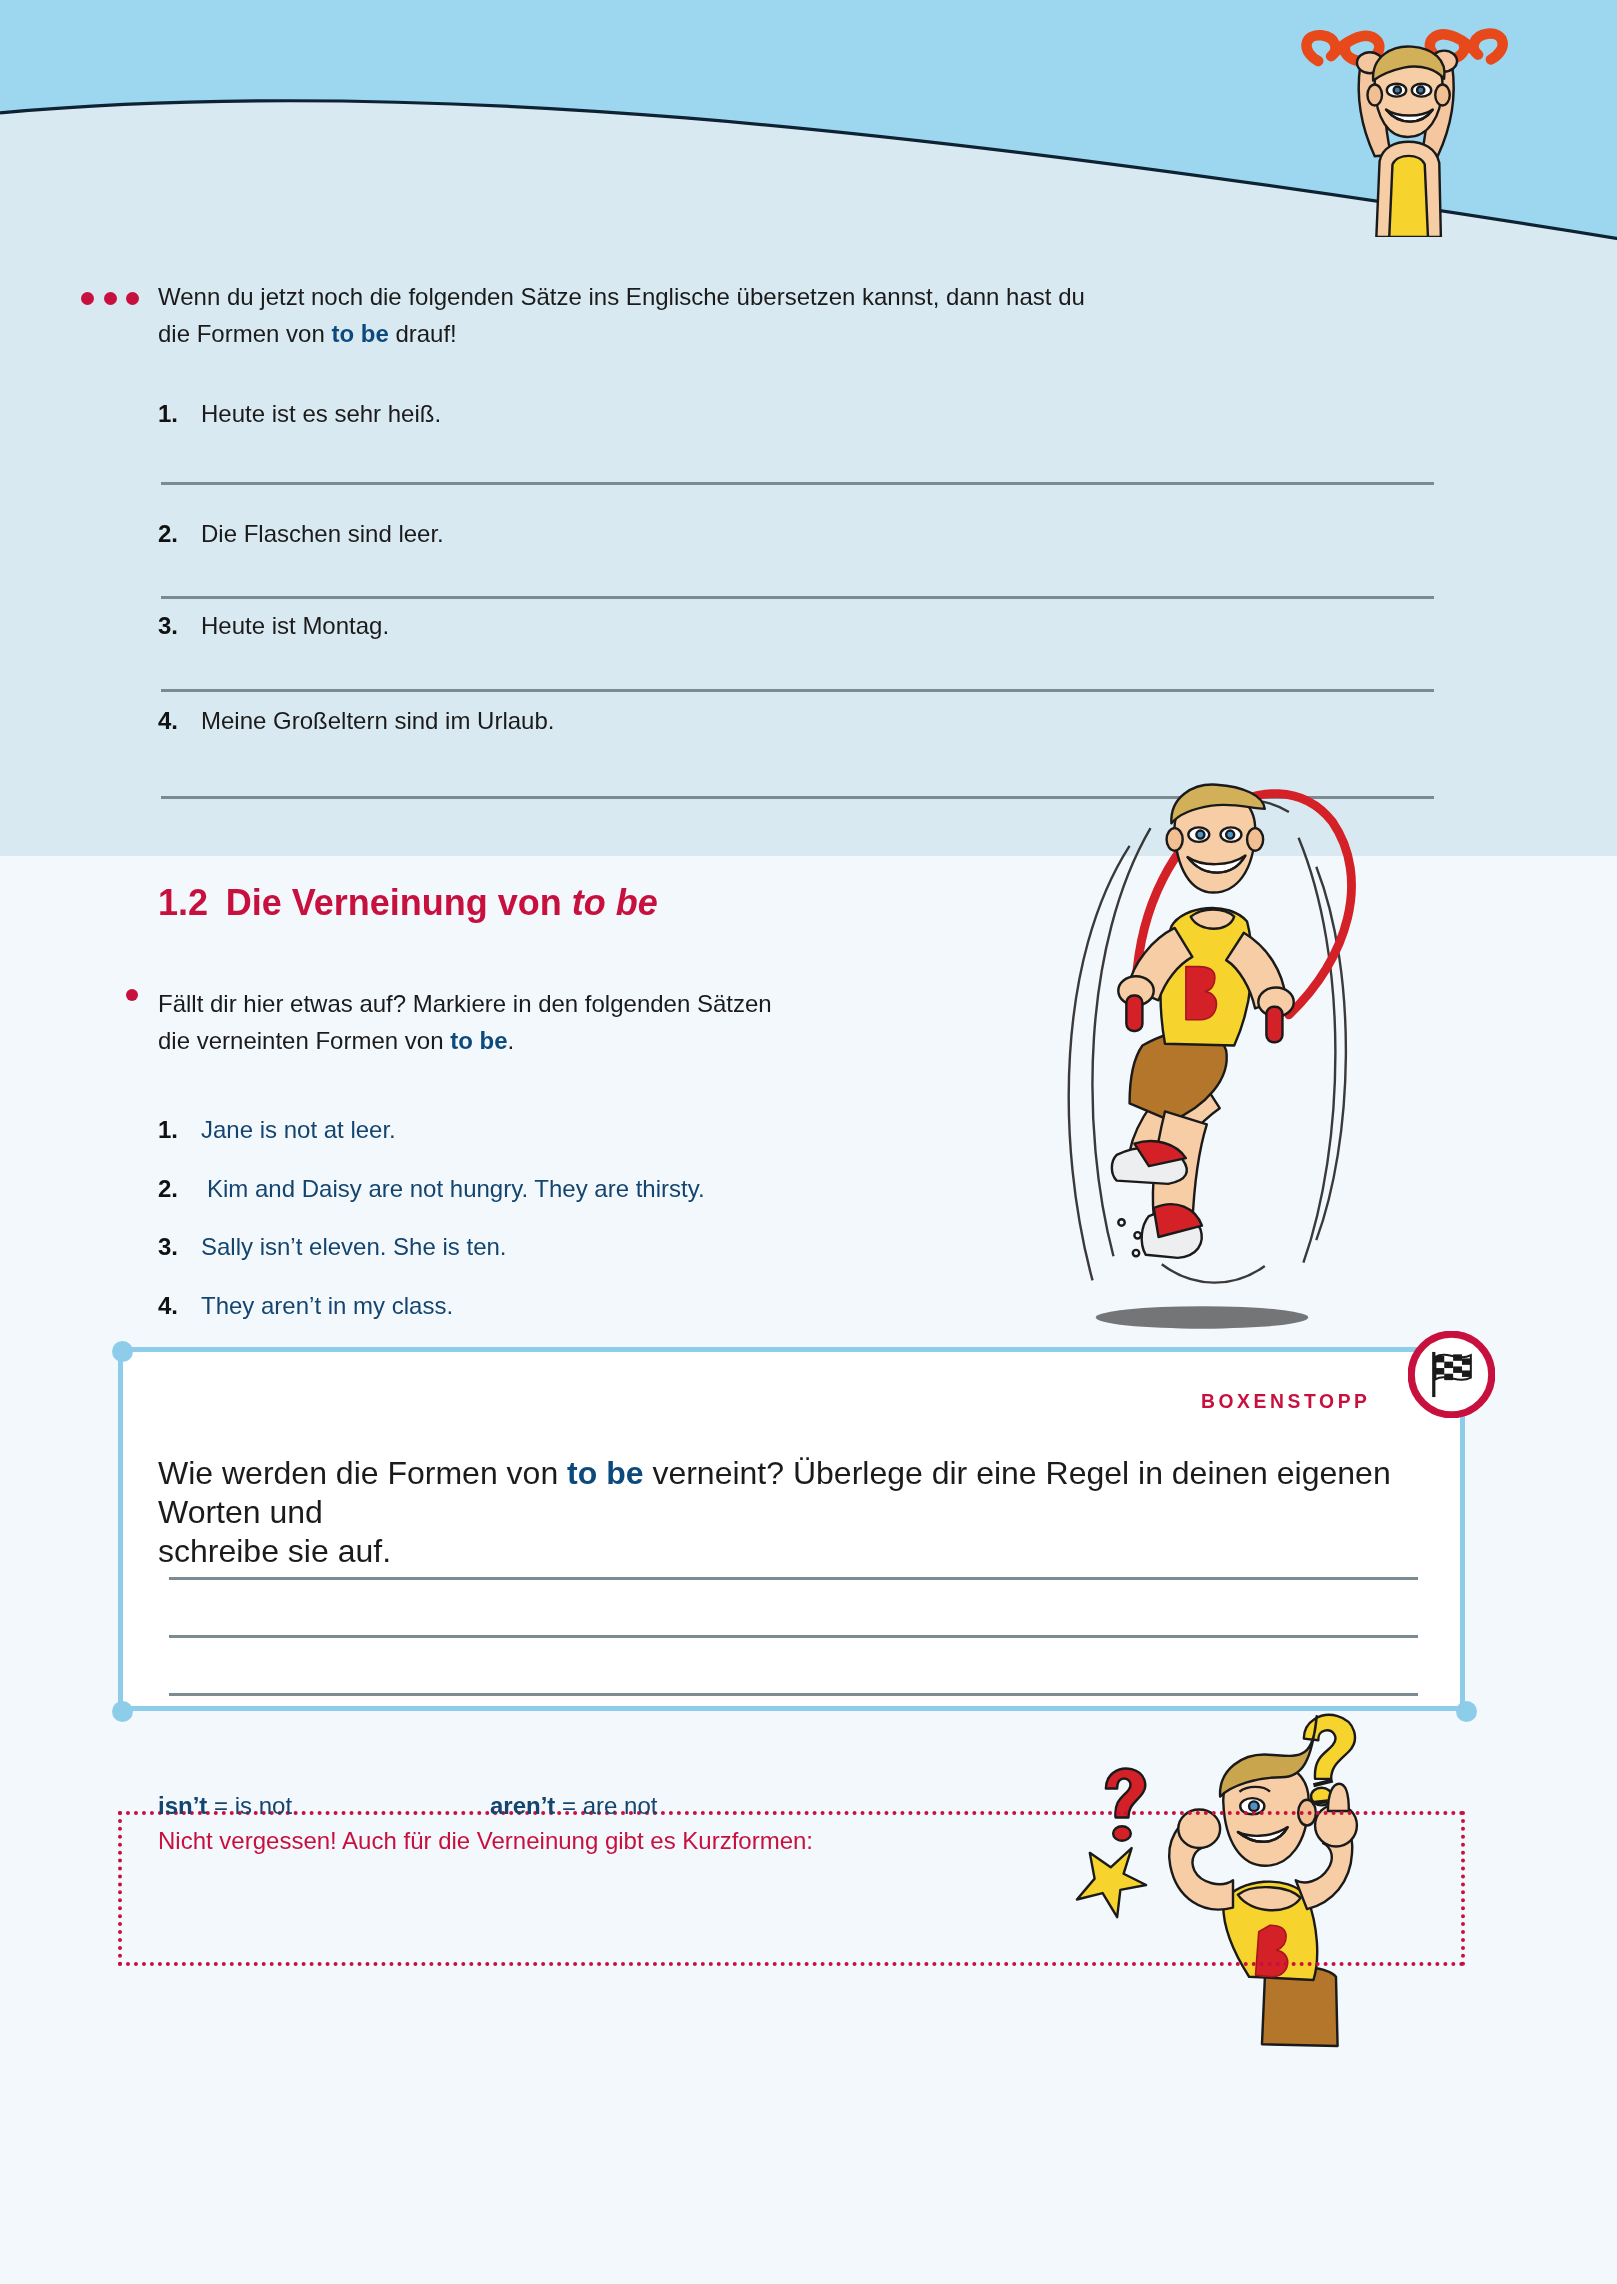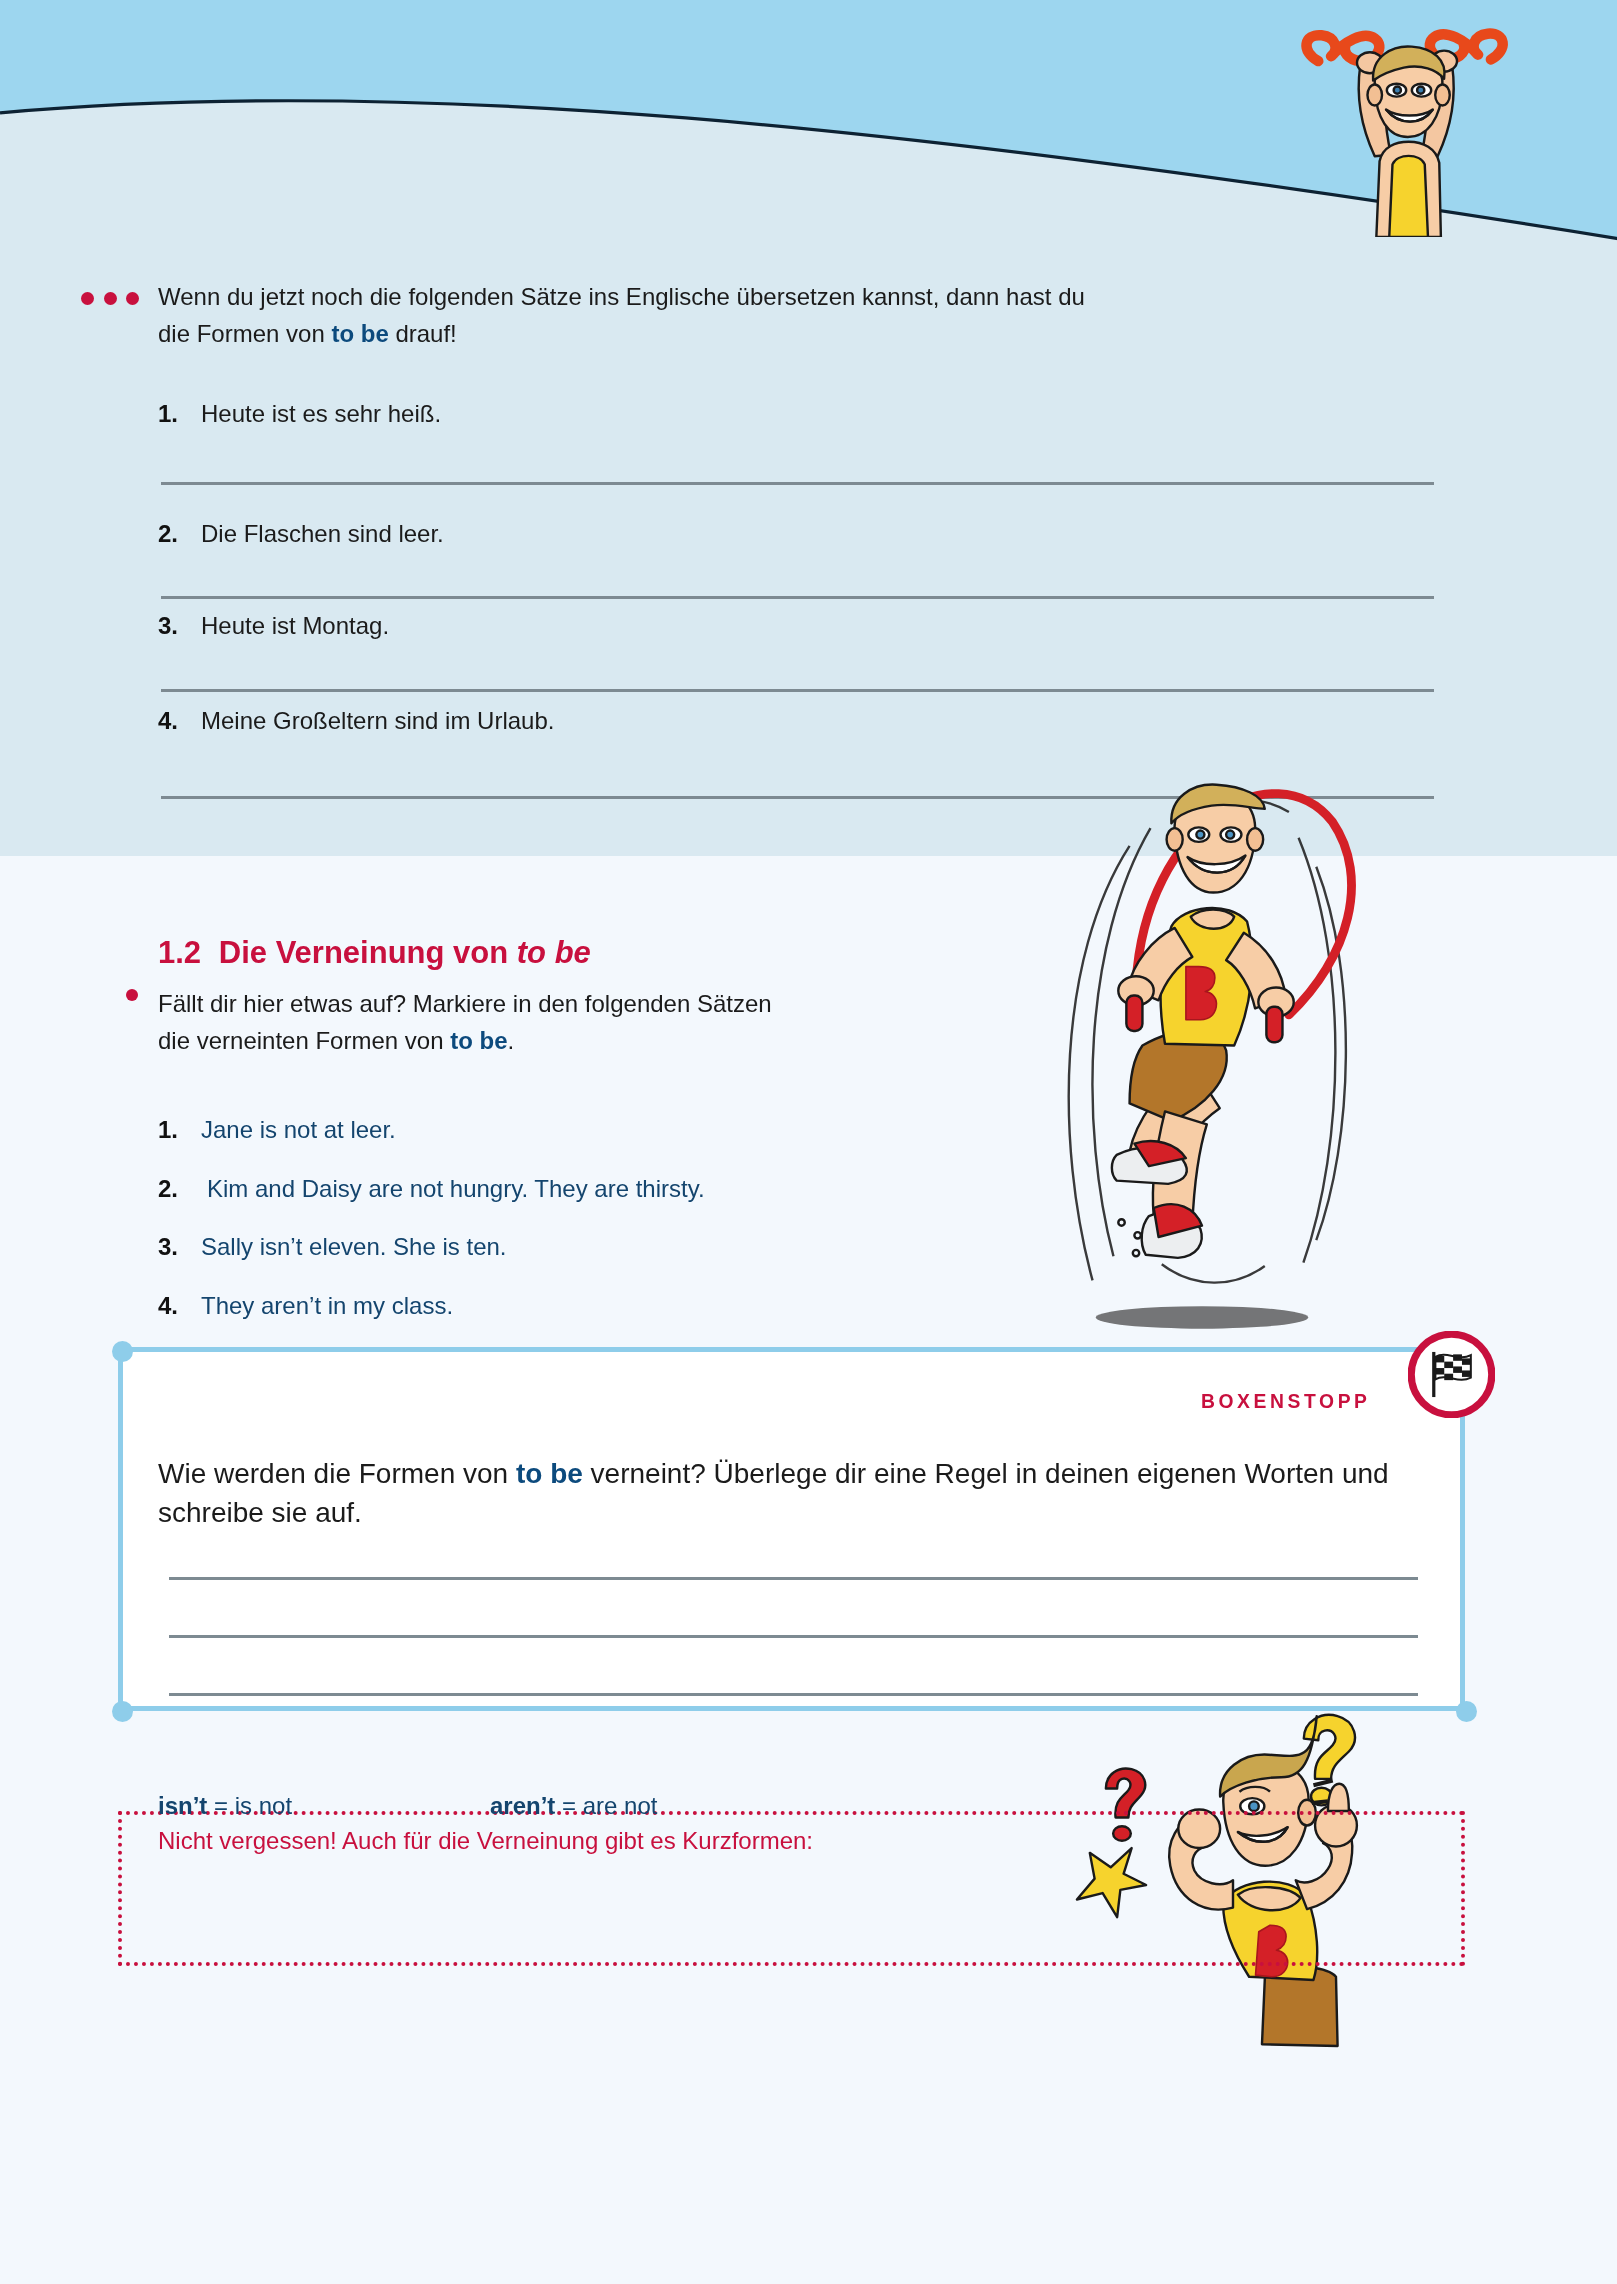--- a/index.html
+++ b/index.html
@@ -54,22 +54,22 @@
   }
   .tobe-blue { color:#0c4a7d; font-weight:bold; }
 
   
   .g-item { position:absolute; font-size:24px; color:#1b1b1b; }
   .g-num  { position:absolute; font-weight:bold; color:#111; font-size:24px; }
   .rule   { position:absolute; height:3.2px; background:#7d8a92; }
 
   
   .sec-head {
-    position:absolute; left:158px; top:935px;
-    font-size:31px; font-weight:bold; color:#c8103e; white-space:nowrap;
+    position:absolute; left:158px; top:882px;
+    font-size:36px; font-weight:bold; color:#c8103e; white-space:nowrap;
   }
   .sec-head .num { margin-right:17.7px; }
   .sec-head em { font-style:italic; }
 
   
   .instr {
     position:absolute; left:158px; top:985px; width:822px;
     font-size:24px; line-height:37px; color:#1b1b1b;
   }
 
@@ -94,21 +94,21 @@
     white-space:nowrap;
   }
   .bx-label-pos { position:absolute; left:1201px; top:1391px; }
 
   .bx-badge {
     position:absolute; left:1408px; top:1331px; width:87px; height:87px; z-index:9;
   }
 
   .bx-text {
     position:absolute; left:158px; top:1454px; width:1273px;
-    font-size:28px; line-height:39px; color:#1b1b1b;
+    font-size:32px; line-height:39px; color:#1b1b1b;
   }
   .bx-rule { position:absolute; height:3.2px; background:#7d8a92; left:169px; width:1249px; }
 
   
   #reminder {
     position:absolute; left:118px; top:1811px; width:1347px; height:155px;
     border:4.8px dotted #c8103e; background:transparent; z-index:7;
   }
   .rm-title {
     position:absolute; left:158px; top:1827px;

